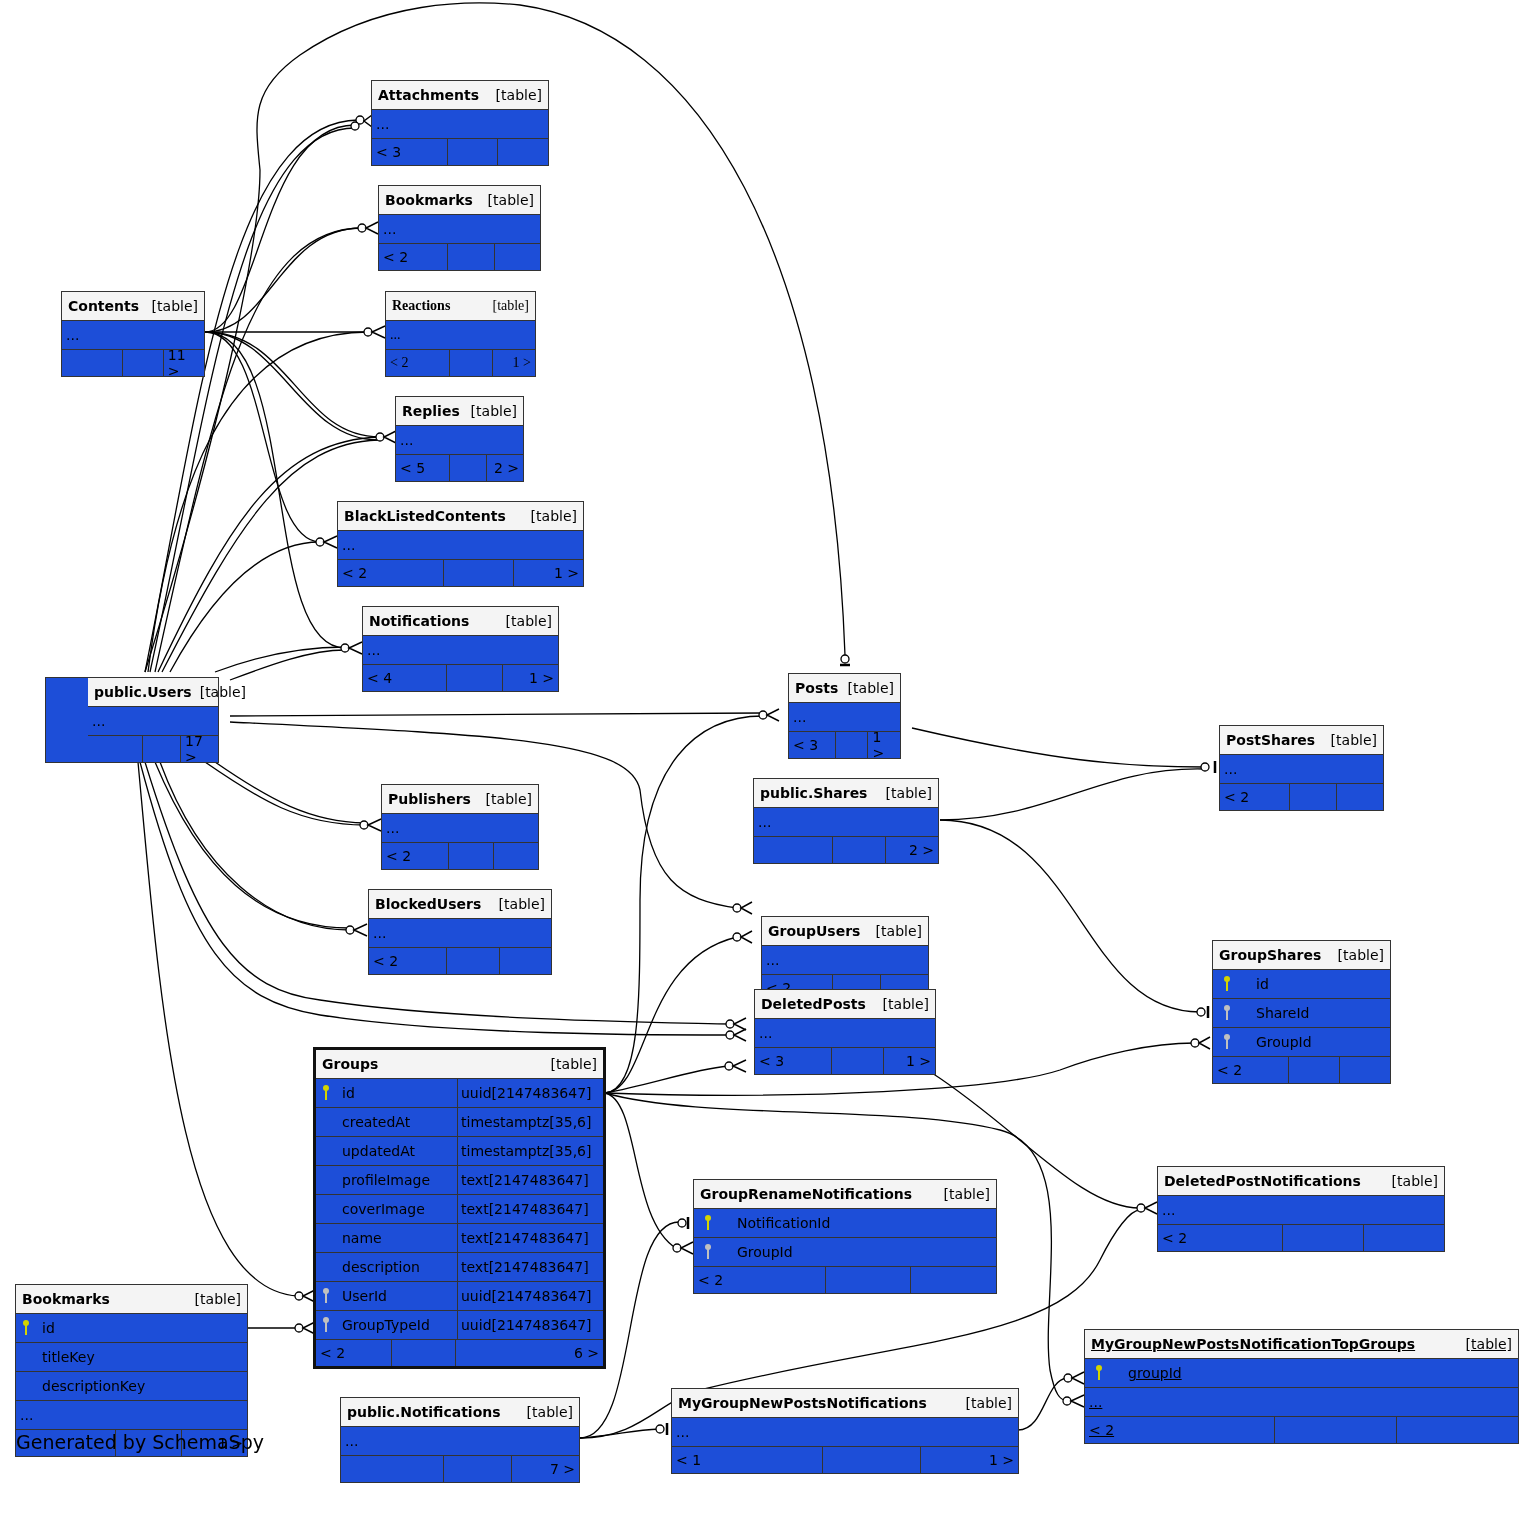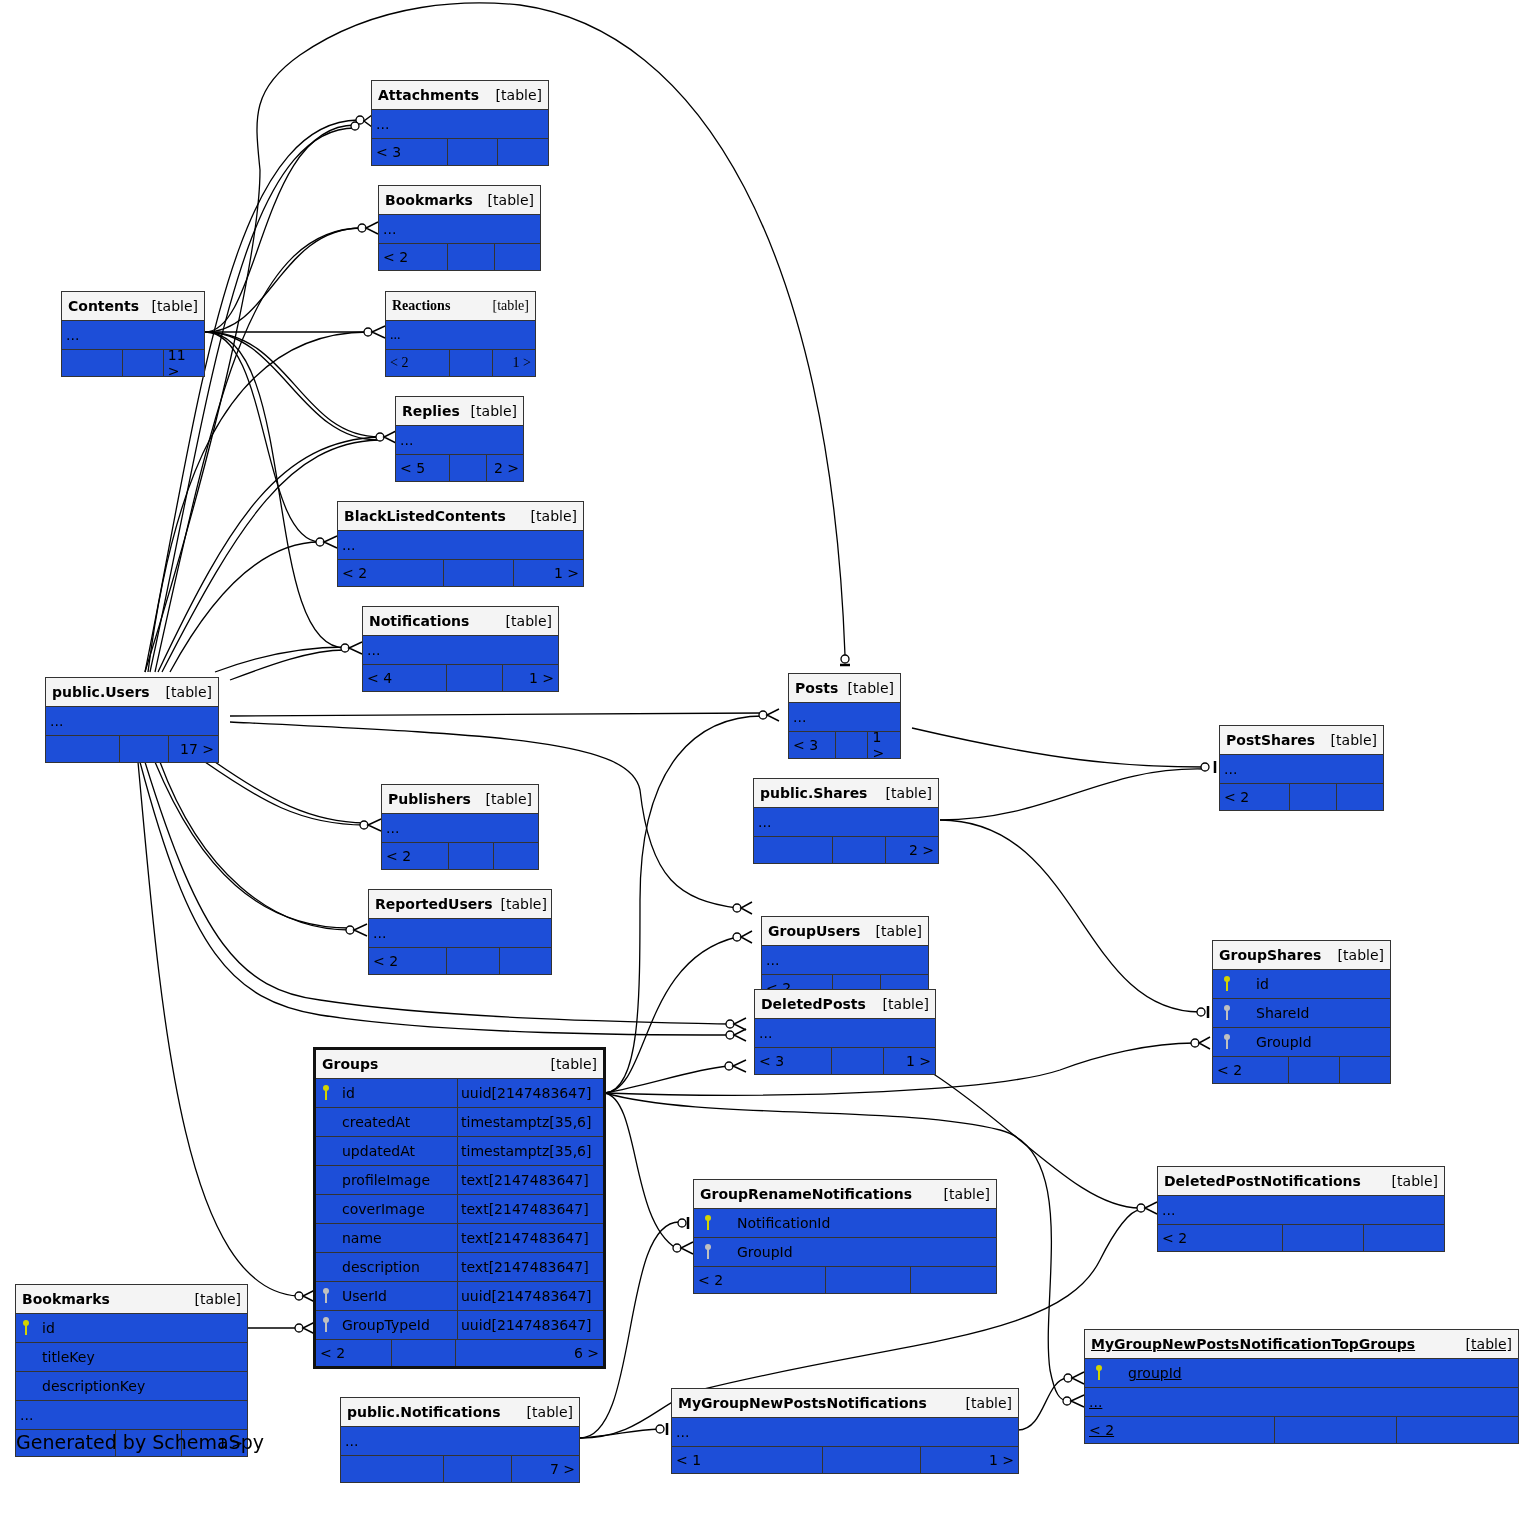--- a/index.html
+++ b/index.html
@@ -224,21 +224,21 @@
       <span class="tp">[table]</span>
     </div>
   <div class="dots">...</div>
   <div class="foot">
       <div class="f1">&lt; 4</div>
       <div class="f2"></div>
       <div class="f3">1 &gt;</div>
     </div>
 </div>
 
-<div class="tbl" style="left:45px;top:677px;width:174px;">
+<div class="tbl" style="left:45px;top:677px;width:174px;padding-left:42px;">
   <div class="hdr">
       <span class="nm">public.Users</span>
       <span class="tp">[table]</span>
     </div>
   <div class="dots">...</div>
   <div class="foot">
       <div class="f1"></div>
       <div class="f2"></div>
       <div class="f3">17 &gt;</div>
     </div>
@@ -304,21 +304,21 @@
   <div class="dots">...</div>
   <div class="foot">
       <div class="f1">&lt; 2</div>
       <div class="f2"></div>
       <div class="f3"></div>
     </div>
 </div>
 
 <div class="tbl" style="left:368px;top:889px;width:184px;">
   <div class="hdr">
-      <span class="nm">ReportedUsers</span>
+      <span class="nm">BlockedUsers</span>
       <span class="tp">[table]</span>
     </div>
   <div class="dots">...</div>
   <div class="foot">
       <div class="f1">&lt; 2</div>
       <div class="f2"></div>
       <div class="f3"></div>
     </div>
 </div>
 

